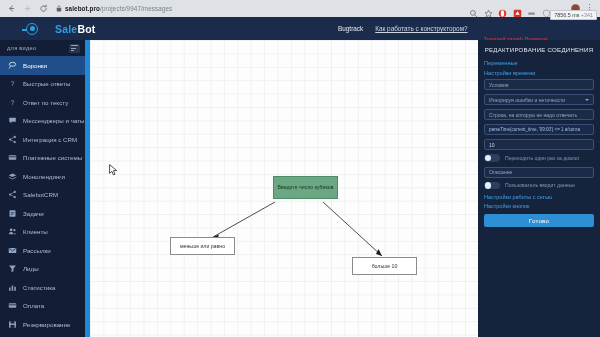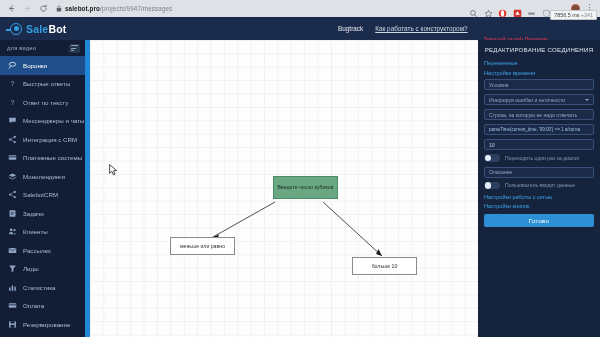--- a/index.html
+++ b/index.html
@@ -51,21 +51,21 @@
     border-radius: 1px;
   }
   .tooltip .tt-dim { color: #8a8f96; }
 
   
   .app-header {
     position: absolute; left: 0; top: 17px; width: 600px; height: 23px;
     background: #1b2b4b;
     display: flex; align-items: center;
   }
-  .logo-wrap { display: flex; align-items: center; padding-left: 10px; gap: 4px; }
+  .logo-wrap { display: flex; align-items: center; padding-left: 26px; gap: 17px; }
   .logo-mark {
     width: 12px; height: 12px; border-radius: 50%;
     border: 1.4px solid #2f9fe0; position: relative;
     display:flex; align-items:center; justify-content:center;
   }
   .logo-mark::before {
     content: ""; width: 5px; height: 5px; border-radius: 50%;
     background: #2f9fe0; display: block;
   }
   .logo-dash {

